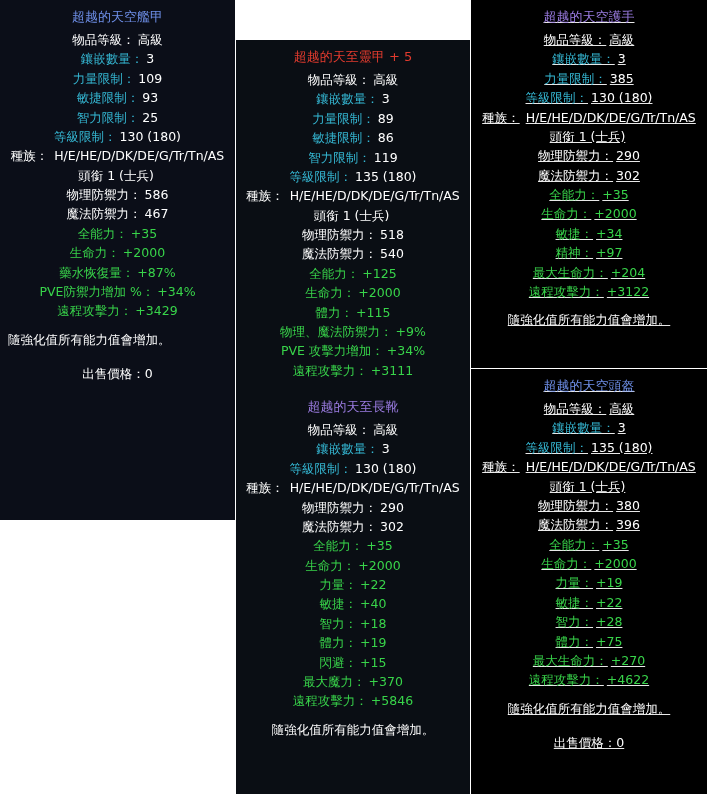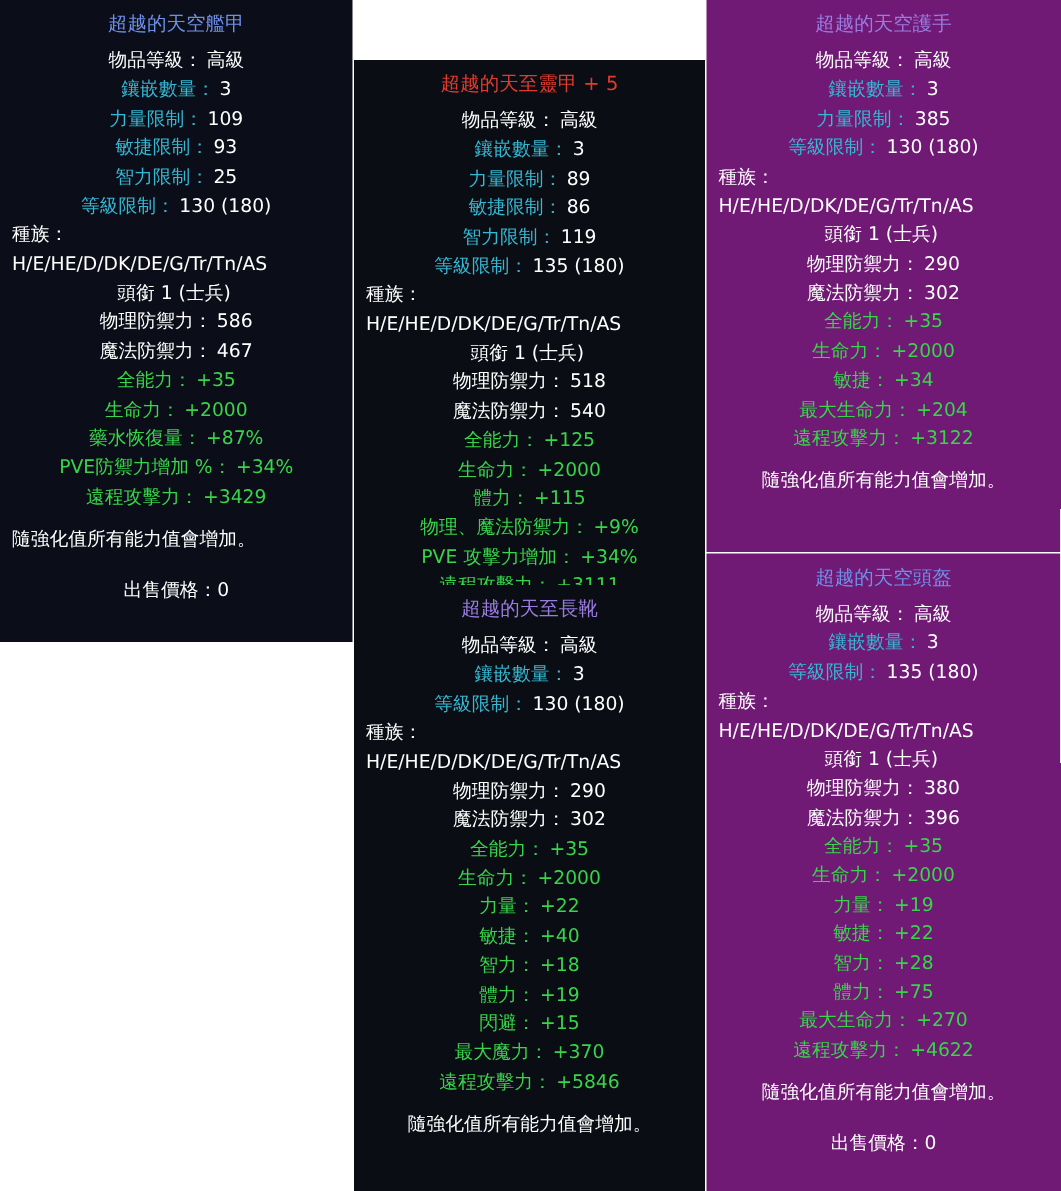--- a/index.html
+++ b/index.html
@@ -2,44 +2,44 @@
 <html><head>
 <meta charset="utf-8">
 <style>
   html,body{margin:0;padding:0;background:#ffffff;}
   body{width:707px;height:794px;font-family:"DejaVu Sans","Liberation Sans",sans-serif;}
   #stage{position:relative;width:707px;height:794px;background:#ffffff;overflow:hidden;}
   .tooltip{position:absolute;background:#0a0d16;color:#e8e8e8;box-sizing:border-box;
            padding:6px 8px 10px 8px;}
   .tooltip.c1{background:#0b0e18;}
   .tooltip.c2{background:#0a0e14;}
-  .tooltip.c3{background:#701a75;}
+  .tooltip.c3{background:#000000;text-decoration:underline;}
   .row{display:flex;justify-content:center;align-items:baseline;line-height:1.55;
        font-size:12.5px;white-space:nowrap;}
   .title{text-align:center;font-size:13px;line-height:1.7;margin-bottom:2px;}
   .lbl{margin-right:3px;}
   .val{}
   .blue{color:#6e8fe8;}
   .red{color:#e23b2e;}
   .purple{color:#9a7be0;}
   .cyan{color:#35b8d4;}
   .green{color:#38d44a;}
   .white{color:#ffffff;}
   .gap{height:9px;}
   .note{text-align:center;font-size:12.5px;line-height:1.6;}
-  .race{display:flex;justify-content:center;align-items:baseline;font-size:12.5px;line-height:1.55;flex-direction:column;}
+  .race{display:flex;justify-content:center;align-items:baseline;font-size:12.5px;line-height:1.55;}
   .race .lbl{color:#ffffff;margin-right:6px;}
   .race .val{color:#ffffff;letter-spacing:0px;}
 </style>
 </head>
 <body>
 
 <div id="stage">
 
-  <div class="tooltip c1" style="left:0px;top:0px;width:235px;height:428px;">
+  <div class="tooltip c1" style="left:0px;top:0px;width:235px;height:520px;">
     <div class="title blue">超越的天空艦甲</div>
     <div>
         <div class="row">
           <span class="lbl white">物品等級：</span>
           <span class="val white">高級</span>
         </div>
         <div class="row">
           <span class="lbl cyan">鑲嵌數量：</span>
           <span class="val white">3</span>
         </div>
@@ -215,20 +215,24 @@
         </div>
         <div class="row">
           <span class="lbl green">生命力：</span>
           <span class="val green">+2000</span>
         </div>
         <div class="row">
           <span class="lbl green">敏捷：</span>
           <span class="val green">+34</span>
         </div>
         <div class="row">
+          <span class="lbl green">精神：</span>
+          <span class="val green">+97</span>
+        </div>
+        <div class="row">
           <span class="lbl green">最大生命力：</span>
           <span class="val green">+204</span>
         </div>
         <div class="row">
           <span class="lbl green">遠程攻擊力：</span>
           <span class="val green">+3122</span>
         </div>
       </div>
     <div class="gap"></div>
     <div>

